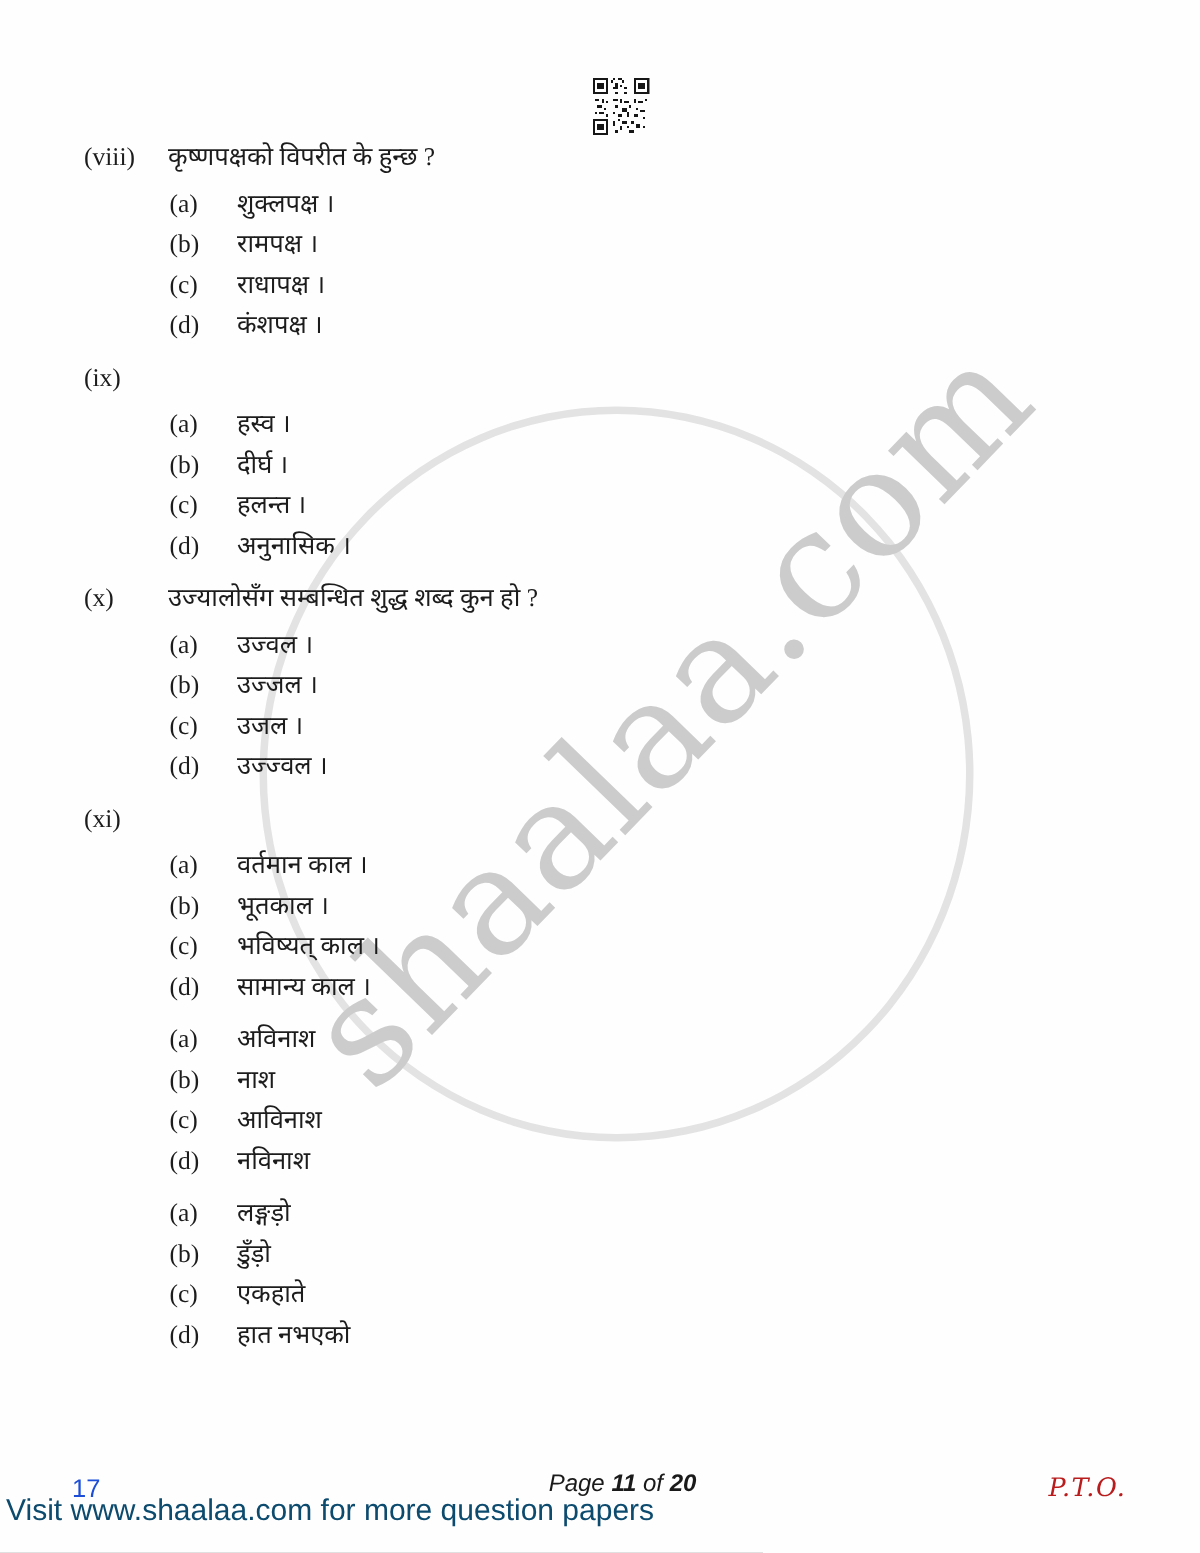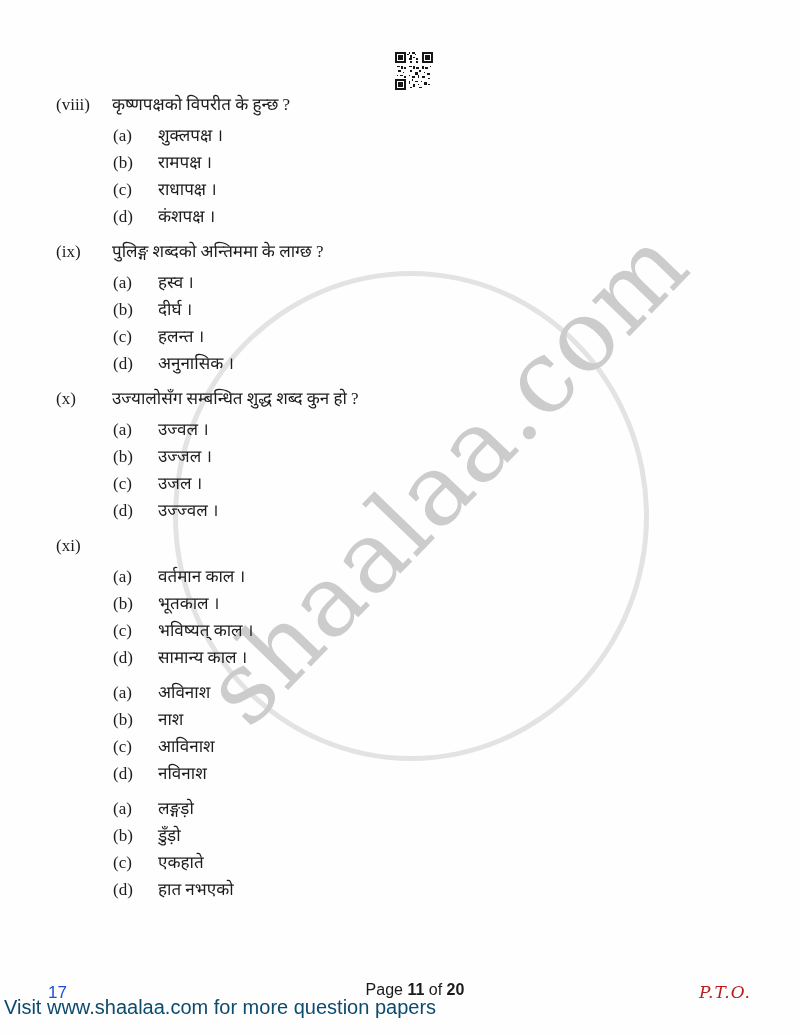--- a/index.html
+++ b/index.html
@@ -58,21 +58,21 @@
   }
   
   .footer-sheet-num{
     position:absolute;left:48px;top:983px;z-index:1;
     font-family:"Liberation Sans","DejaVu Sans",sans-serif;
     font-size:17px;color:#1d4ed8;
   }
   .footer-page{
     position:absolute;left:415px;top:981px;transform:translateX(-50%);z-index:1;
     font-family:"Liberation Sans","DejaVu Sans",sans-serif;
-    font-size:16px;color:#1a1a1a;white-space:nowrap;
+    font-style:italic;font-size:16px;color:#1a1a1a;white-space:nowrap;
   }
   .footer-page b{font-weight:bold;}
   .footer-pto{
     position:absolute;left:699px;top:982px;z-index:1;
     font-family:"DejaVu Serif","Liberation Serif",serif;
     font-style:italic;font-size:17px;color:#b91c1c;
     letter-spacing:1px;
     text-align:center;
   }
   .footer-promo{
@@ -119,21 +119,20 @@
         </div>
       <div class="opt">
           <span class="opt-letter">(d)</span>
           <span class="opt-text">कंशपक्ष ।</span>
         </div>
     </div>
 
     <div class="q">
       <div class="q-line">
         <span class="q-num">(ix)</span>
-        <span class="q-text">पुलिङ्ग शब्दको अन्तिममा के लाग्छ ?</span>
       </div>
       <div class="opt">
           <span class="opt-letter">(a)</span>
           <span class="opt-text">हस्व ।</span>
         </div>
       <div class="opt">
           <span class="opt-letter">(b)</span>
           <span class="opt-text">दीर्घ ।</span>
         </div>
       <div class="opt">

